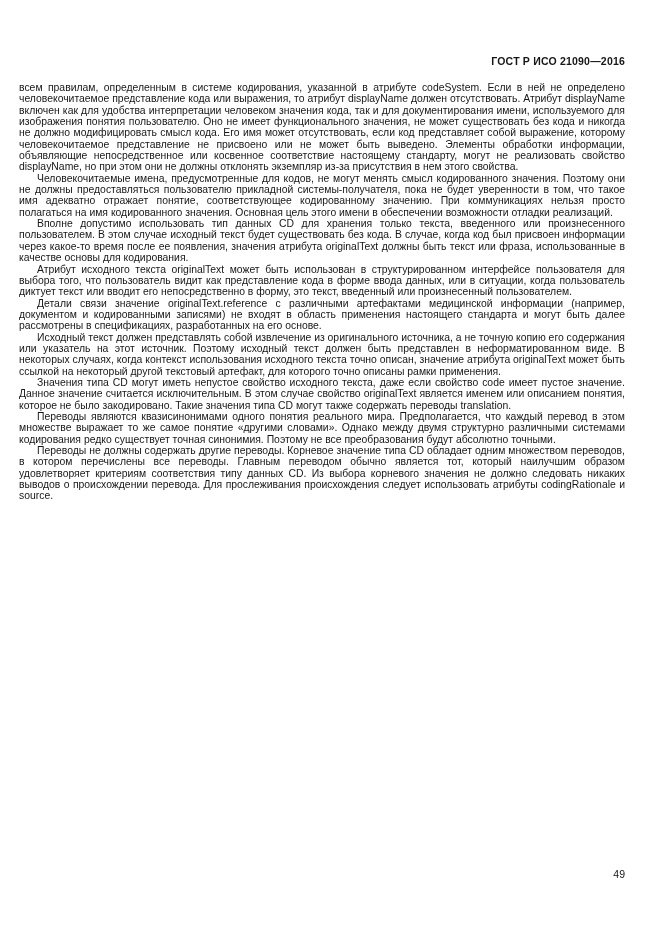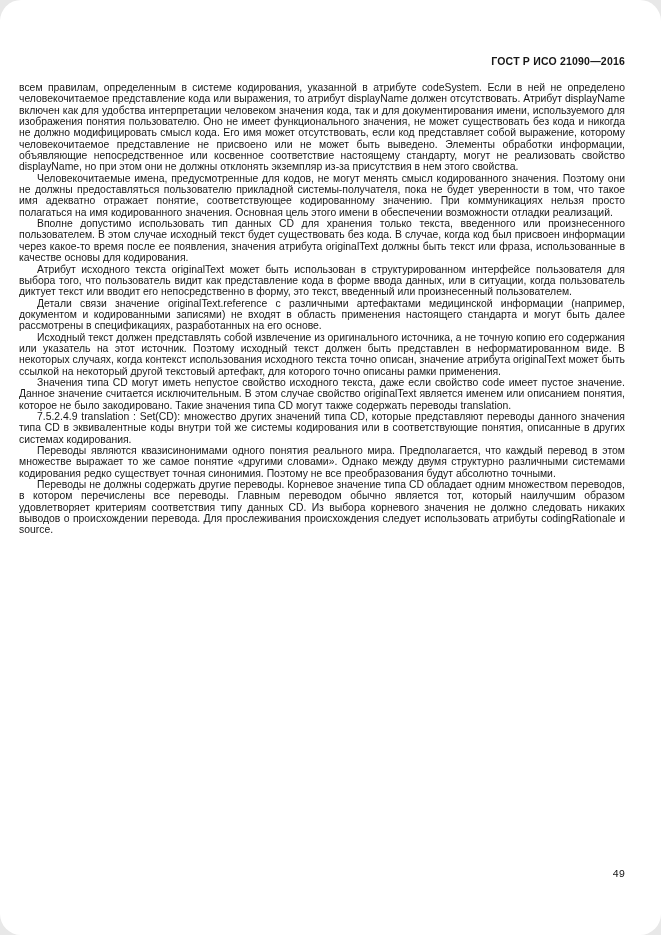--- a/index.html
+++ b/index.html
@@ -9,21 +9,20 @@
   }
   .page {
     position: relative;
     width: 661px;
     height: 935px;
     margin: 0 auto;
     background: #ffffff;
     font-family: "Liberation Sans", sans-serif;
     color: #161616;
     overflow: hidden;
-    border-radius: 21px;
   }
   .doc-header {
     position: absolute;
     top: 55px;
     left: 35px;
     right: 36px;
     text-align: right;
     font-size: 10.5px;
     font-weight: bold;
     letter-spacing: 0.2px;
@@ -50,38 +49,36 @@
     line-height: 10.4px;
     margin: 2px 0 2px 0;
   }
   .doc-footer {
     position: absolute;
     bottom: 55px;
     left: 35px;
     right: 36px;
     text-align: right;
     font-size: 10.5px;
-    font-family: Liberation Mono, monospace;
   }
 </style>
 </head>
 <body>
 
 <div class="page">
   <div class="doc-header">
     <span>ГОСТ Р ИСО 21090—2016</span>
   </div>
   <div class="doc-content" id="paragraphs">
       <p class="first">всем правилам, определенным в системе кодирования, указанной в атрибуте codeSystem. Если в ней не определено человекочитаемое представление кода или выражения, то атрибут displayName должен отсутствовать. Атрибут displayName включен как для удобства интерпретации человеком значения кода, так и для документирования имени, используемого для изображения понятия пользователю. Оно не имеет функционального значения, не может существовать без кода и никогда не должно модифицировать смысл кода. Его имя может отсутствовать, если код представляет собой выражение, которому человекочитаемое представление не присвоено или не может быть выведено. Элементы обработки информации, объявляющие непосредственное или косвенное соответствие настоящему стандарту, могут не реализовать свойство displayName, но при этом они не должны отклонять экземпляр из-за присутствия в нем этого свойства.</p>
       <p class="body">Человекочитаемые имена, предусмотренные для кодов, не могут менять смысл кодированного значения. Поэтому они не должны предоставляться пользователю прикладной системы-получателя, пока не будет уверенности в том, что такое имя адекватно отражает понятие, соответствующее кодированному значению. При коммуникациях нельзя просто полагаться на имя кодированного значения. Основная цель этого имени в обеспечении возможности отладки реализаций.</p>
       <p class="body">Вполне допустимо использовать тип данных CD для хранения только текста, введенного или произнесенного пользователем. В этом случае исходный текст будет существовать без кода. В случае, когда код был присвоен информации через какое-то время после ее появления, значения атрибута originalText должны быть текст или фраза, использованные в качестве основы для кодирования.</p>
       <p class="body">Атрибут исходного текста originalText может быть использован в структурированном интерфейсе пользователя для выбора того, что пользователь видит как представление кода в форме ввода данных, или в ситуации, когда пользователь диктует текст или вводит его непосредственно в форму, это текст, введенный или произнесенный пользователем.</p>
       <p class="body">Детали связи значение originalText.reference с различными артефактами медицинской информации (например, документом и кодированными записями) не входят в область применения настоящего стандарта и могут быть далее рассмотрены в спецификациях, разработанных на его основе.</p>
       <p class="body">Исходный текст должен представлять собой извлечение из оригинального источника, а не точную копию его содержания или указатель на этот источник. Поэтому исходный текст должен быть представлен в неформатированном виде. В некоторых случаях, когда контекст использования исходного текста точно описан, значение атрибута originalText может быть ссылкой на некоторый другой текстовый артефакт, для которого точно описаны рамки применения.</p>
       <p class="body">Значения типа CD могут иметь непустое свойство исходного текста, даже если свойство code имеет пустое значение. Данное значение считается исключительным. В этом случае свойство originalText является именем или описанием понятия, которое не было закодировано. Такие значения типа CD могут также содержать переводы translation.</p>
-      <p class="body">7.5.2.4.9 translation : Set(CD): множество других значений типа CD, которые представляют переводы данного значения типа CD в эквивалентные коды внутри той же системы кодирования или в соответствующие понятия, описанные в других системах кодирования.</p>
       <p class="body">Переводы являются квазисинонимами одного понятия реального мира. Предполагается, что каждый перевод в этом множестве выражает то же самое понятие «другими словами». Однако между двумя структурно различными системами кодирования редко существует точная синонимия. Поэтому не все преобразования будут абсолютно точными.</p>
       <p class="body">Переводы не должны содержать другие переводы. Корневое значение типа CD обладает одним множеством переводов, в котором перечислены все переводы. Главным переводом обычно является тот, который наилучшим образом удовлетворяет критериям соответствия типу данных CD. Из выбора корневого значения не должно следовать никаких выводов о происхождении перевода. Для прослеживания происхождения следует использовать атрибуты codingRationale и source.</p>
     </div>
   <div class="doc-footer">
     <span>49</span>
   </div>
 </div>
 
 </body></html>

